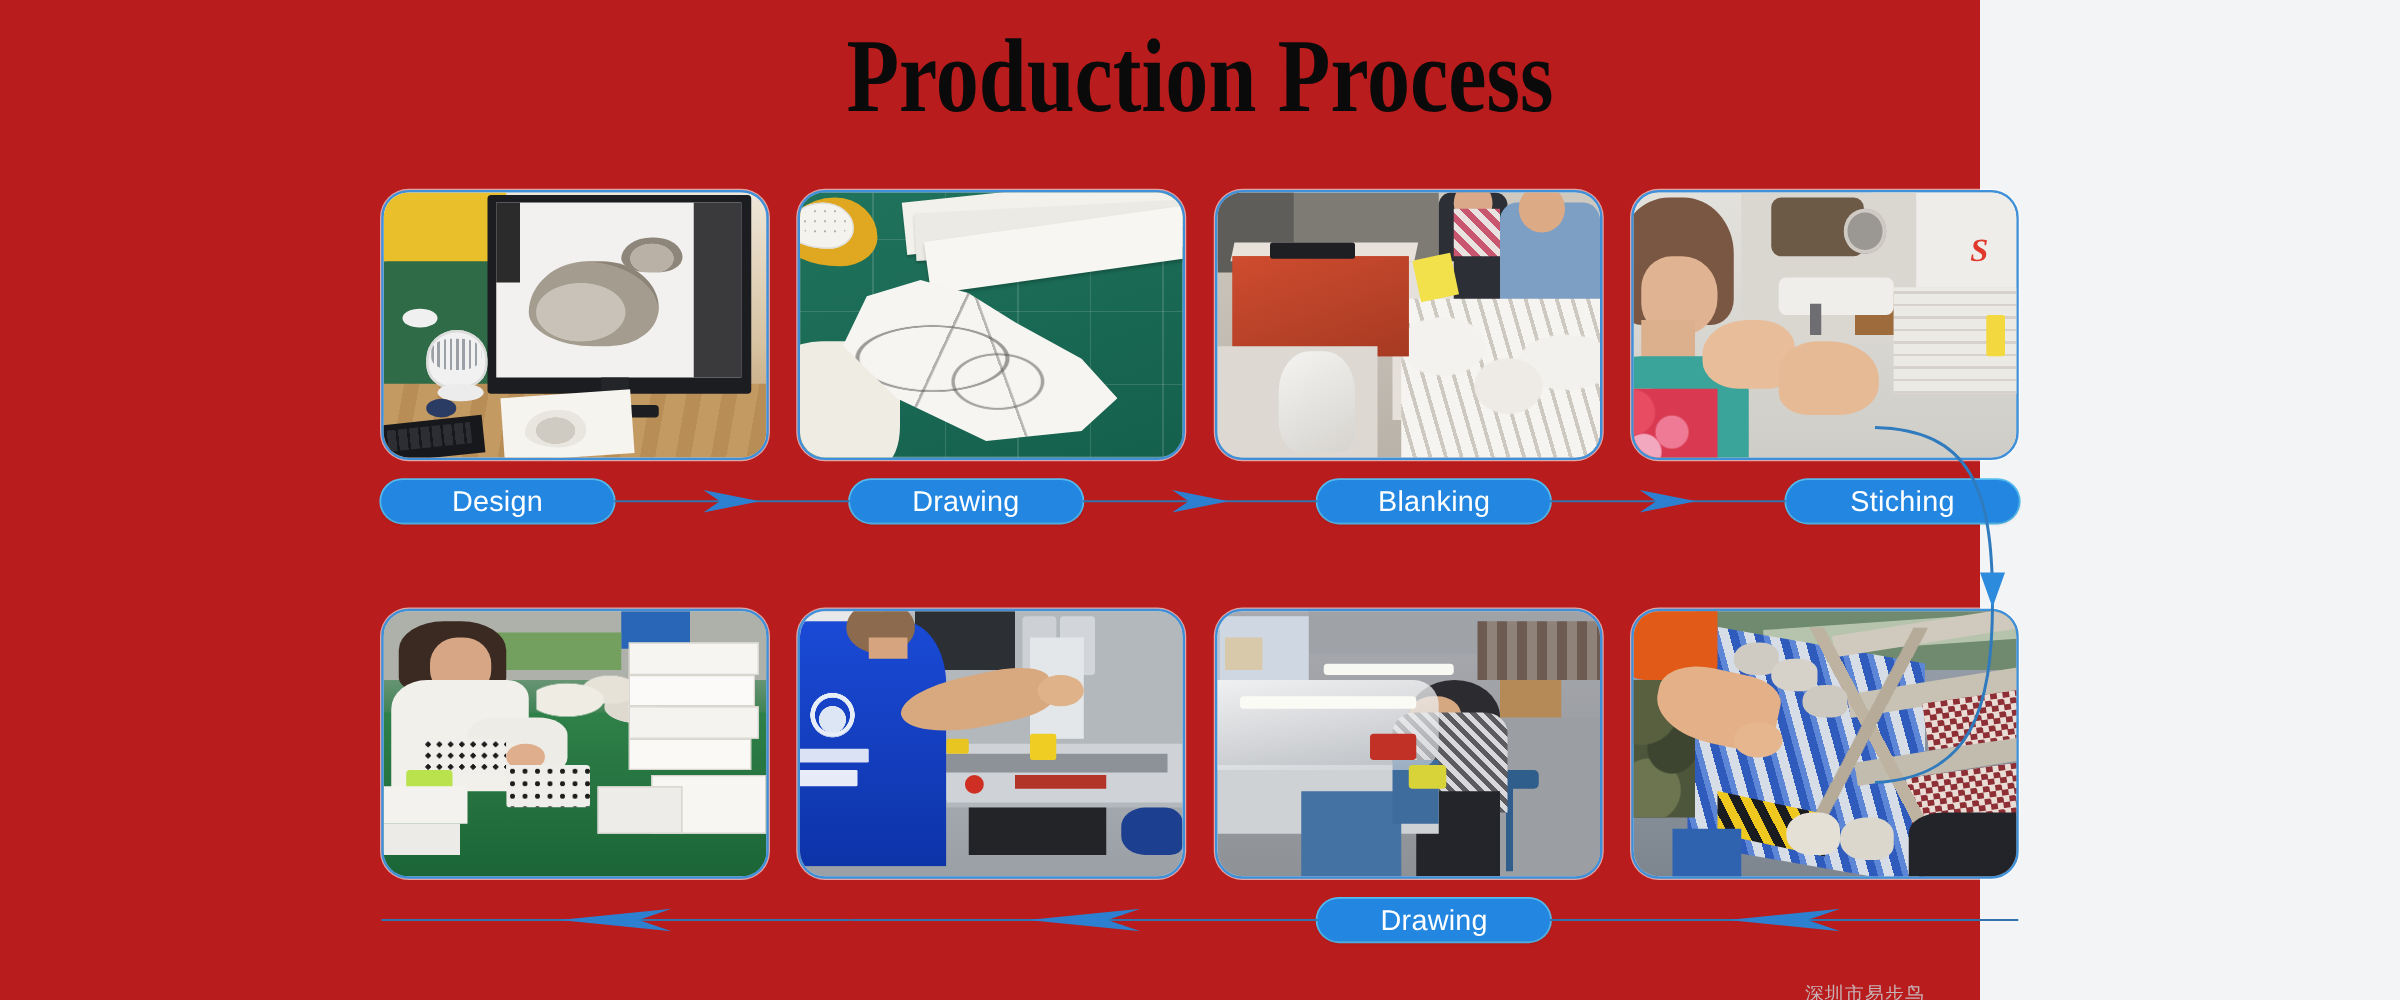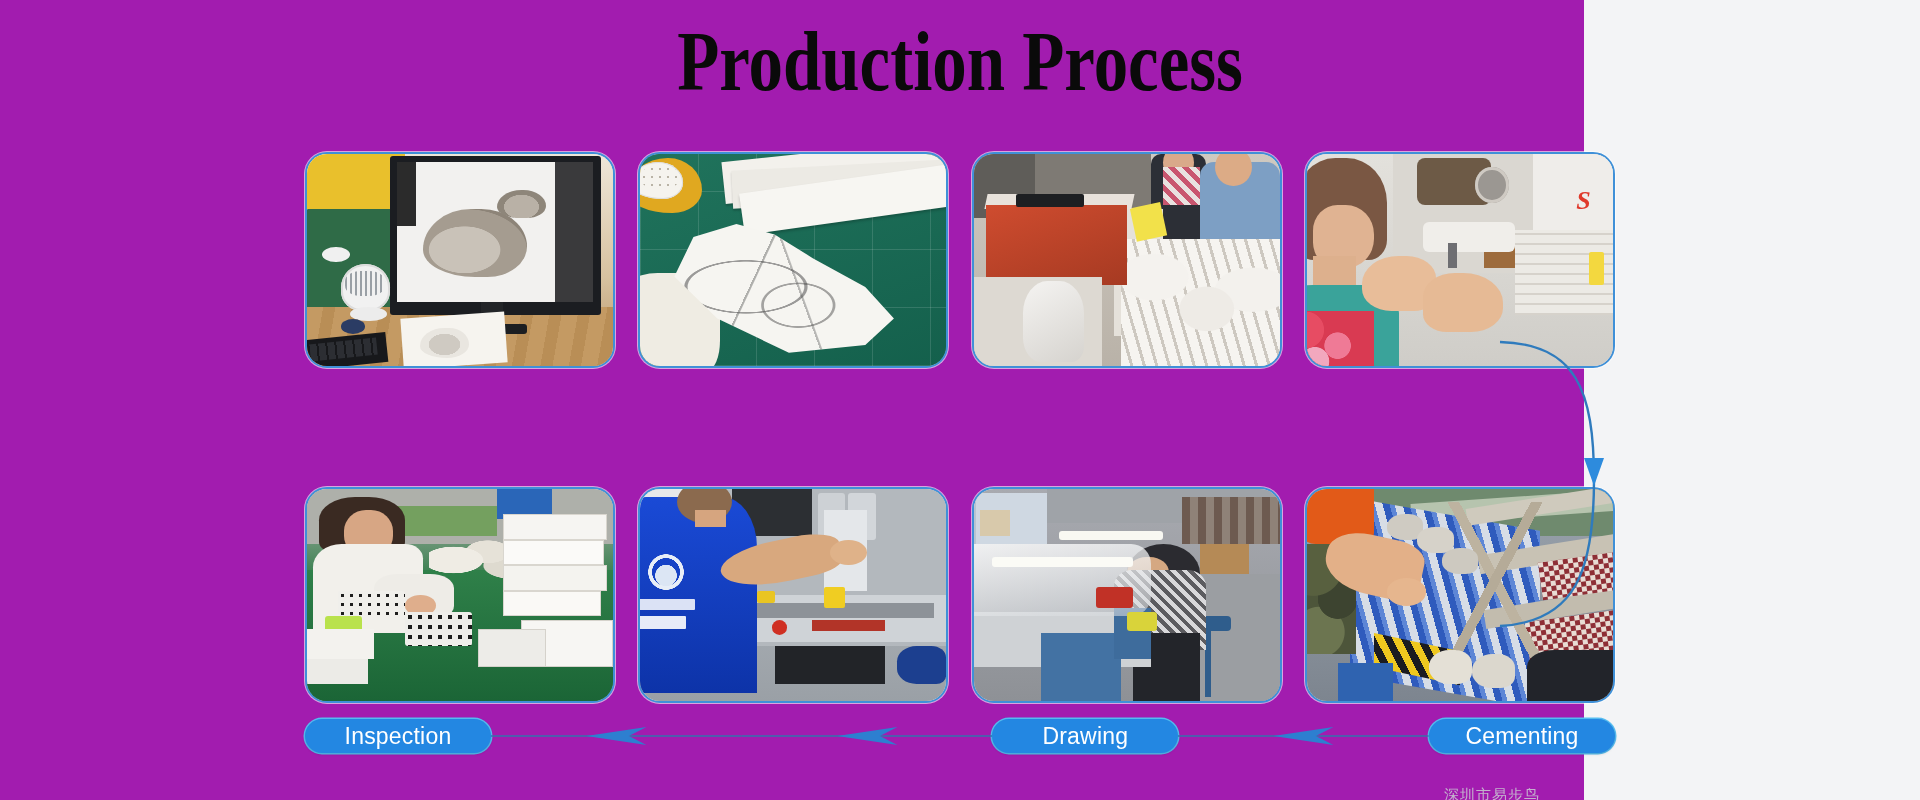--- a/index.html
+++ b/index.html
@@ -6,21 +6,21 @@
   * { box-sizing: border-box; margin: 0; padding: 0; }
   html, body {
     width: 1920px; height: 800px;
     background: #f3f4f6;
     font-family: "Liberation Sans", sans-serif;
     overflow: hidden;
   }
   .page {
     position: relative;
     width: 1584px; height: 800px;
-    background: #a21caf;
+    background: #b91c1c;
   }
 
   
   .title {
     position: absolute;
     top: 20px; left: 0; width: 1920px;
     text-align: center;
     font-family: "Liberation Serif", "DejaVu Serif", serif;
     font-size: 84px;
     font-weight: 700;
@@ -473,20 +473,52 @@
               <div class="floral"></div>
             <div class="hand1"></div>
               <div class="hand2"></div>
             <span class="sred">S</span>
           </div>
         </div>
       </div>
 
     </div>
 
+    <div class="labels">
+
+      <div class="pill">Design</div>
+
+      <div class="connector">
+        <svg viewBox="0 0 100 34" preserveAspectRatio="none" aria-hidden="true">
+          <line x1="0" y1="17" x2="100" y2="17" stroke="#3273ad" stroke-width="1.6"></line>
+          <path d="M38 8 L62 17 L38 26 L45 17 Z" fill="#2d7fd0"></path>
+        </svg>
+      </div>
+
+      <div class="pill">Drawing</div>
+
+      <div class="connector">
+        <svg viewBox="0 0 100 34" preserveAspectRatio="none" aria-hidden="true">
+          <line x1="0" y1="17" x2="100" y2="17" stroke="#3273ad" stroke-width="1.6"></line>
+          <path d="M38 8 L62 17 L38 26 L45 17 Z" fill="#2d7fd0"></path>
+        </svg>
+      </div>
+
+      <div class="pill">Blanking</div>
+
+      <div class="connector">
+        <svg viewBox="0 0 100 34" preserveAspectRatio="none" aria-hidden="true">
+          <line x1="0" y1="17" x2="100" y2="17" stroke="#3273ad" stroke-width="1.6"></line>
+          <path d="M38 8 L62 17 L38 26 L45 17 Z" fill="#2d7fd0"></path>
+        </svg>
+      </div>
+
+      <div class="pill">Stiching</div>
+
+    </div>
   </div>
 
   <div class="row row-bottom">
 
     <div class="cards">
 
       <div class="card">
         <div class="photo">
           <div class="ph p5">
             <div class="topwall"></div>
@@ -596,21 +628,20 @@
             <div class="arm"></div>
               <div class="hand"></div>
           </div>
         </div>
       </div>
 
     </div>
 
     <div class="labels">
 
-      <div class="pill">Inspection</div>
 
       <div class="connector">
         <svg viewBox="0 0 100 34" preserveAspectRatio="none" aria-hidden="true">
           <line x1="0" y1="17" x2="100" y2="17" stroke="#3273ad" stroke-width="1.6"></line>
           <path d="M62 8 L38 17 L62 26 L55 17 Z" fill="#2d7fd0"></path>
         </svg>
       </div>
 
 
       <div class="connector">
@@ -622,21 +653,20 @@
 
       <div class="pill">Drawing</div>
 
       <div class="connector">
         <svg viewBox="0 0 100 34" preserveAspectRatio="none" aria-hidden="true">
           <line x1="0" y1="17" x2="100" y2="17" stroke="#3273ad" stroke-width="1.6"></line>
           <path d="M62 8 L38 17 L62 26 L55 17 Z" fill="#2d7fd0"></path>
         </svg>
       </div>
 
-      <div class="pill">Cementing</div>
 
     </div>
   </div>
 
   <div class="side-curve">
     <svg viewBox="0 0 140 310" aria-hidden="true">
       <path d="M2 12 C 78 14, 96 60, 96 150 C 96 240, 78 292, 2 296" fill="none" stroke="#2f7bbd" stroke-width="2.4"></path>
       <path d="M86 128 L106 128 L96 156 Z" fill="#2d8bdd"></path>
     </svg>
   </div>

